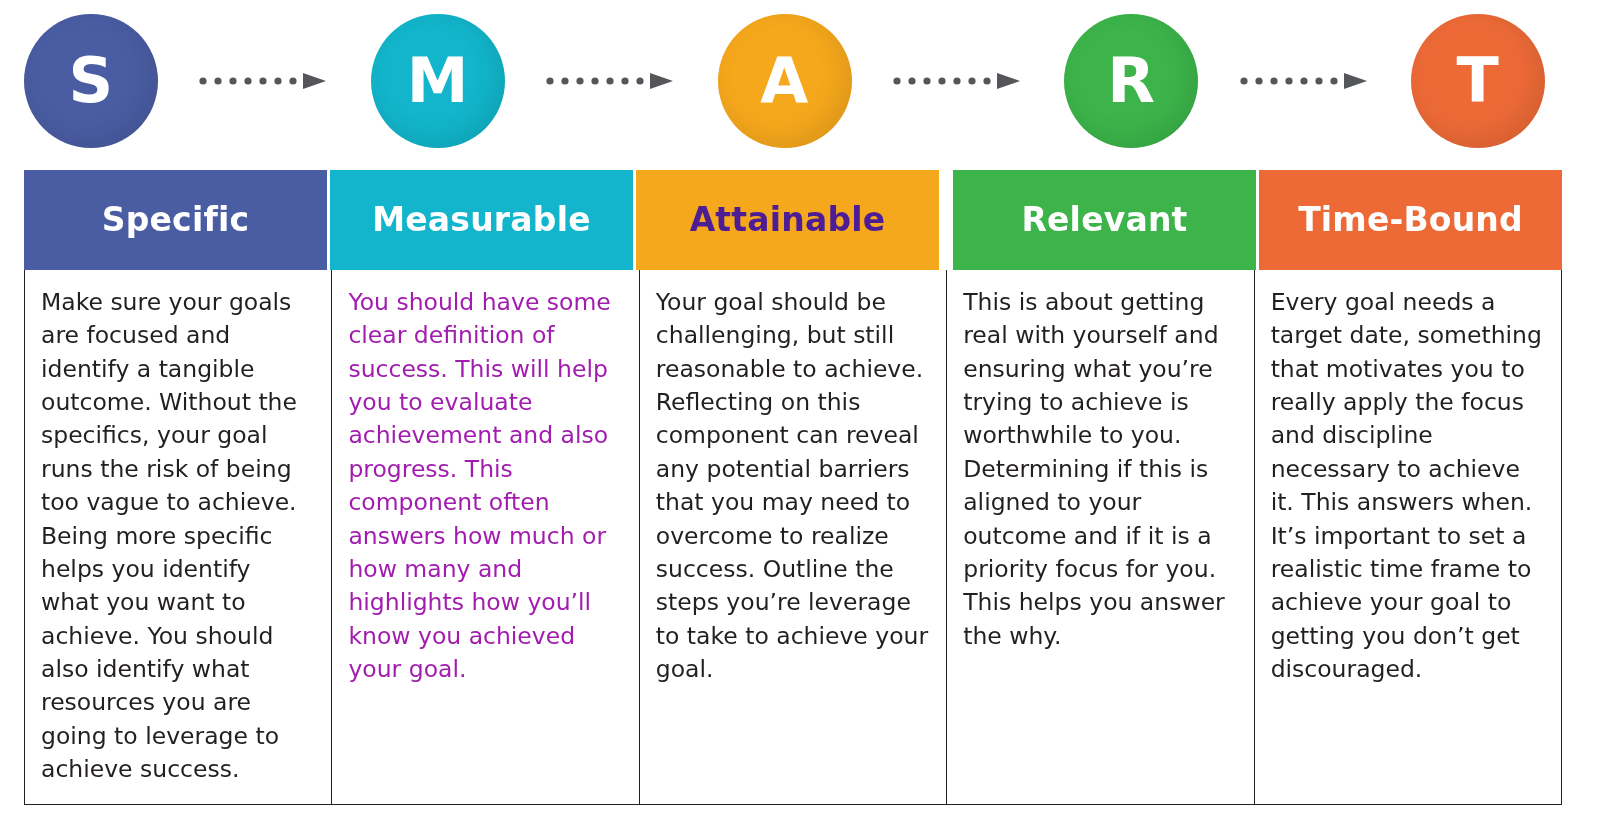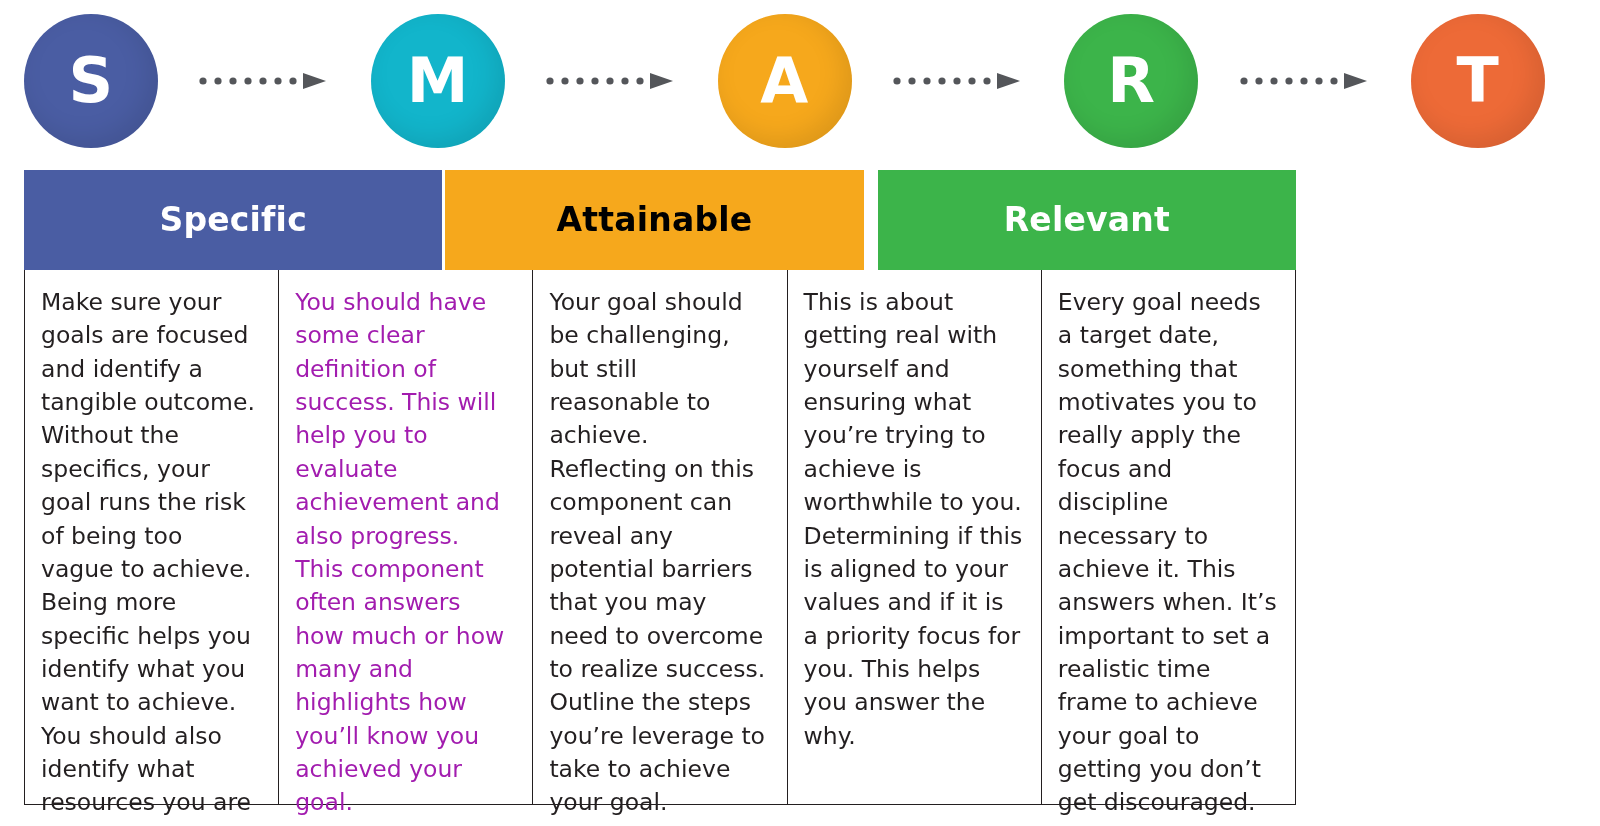--- a/index.html
+++ b/index.html
@@ -62,21 +62,21 @@
     justify-content: center;
     min-width: 60px;
   }
   .flow-arrow svg { display: block; }
 
   
   .smart-table {
     position: absolute;
     left: 24px;
     top: 170px;
-    width: 1272px;
+    width: 1538px;
   }
 
   .header-row {
     display: flex;
     width: 100%;
     height: 100px;
   }
   .header-cell {
     flex: 1 1 0;
     display: flex;
@@ -212,40 +212,46 @@
     </div>
 
   </div>
 
   <div class="smart-table">
 
     <div class="header-row">
       <div class="header-cell" style="background: rgb(74, 93, 163);">
         <span class="header-label" style="color: rgb(255, 255, 255);">Specific</span>
       </div>
+      <div class="header-cell" style="background: rgb(18, 181, 203);">
+        <span class="header-label" style="color: rgb(255, 255, 255);">Measurable</span>
+      </div>
       <div class="header-cell" style="background: rgb(246, 168, 28);">
-        <span class="header-label" style="color: #000000;">Attainable</span>
+        <span class="header-label" style="color: #4c1d95;">Attainable</span>
       </div>
       <div class="header-cell" style="background: rgb(60, 180, 74); margin-left: 11px;">
         <span class="header-label" style="color: rgb(255, 255, 255);">Relevant</span>
       </div>
+      <div class="header-cell" style="background: rgb(237, 106, 55);">
+        <span class="header-label" style="color: rgb(255, 255, 255);">Time-Bound</span>
+      </div>
     </div>
 
     <div class="body-row">
       <div class="body-cell">
         <div class="body-text" style="color: rgb(35, 31, 32);">Make sure your goals are focused and identify a tangible outcome. Without the specifics, your goal runs the risk of being too vague to achieve. Being more specific helps you identify what you want to achieve. You should also identify what resources you are going to leverage to achieve success.</div>
       </div>
       <div class="body-cell">
         <div class="body-text" style="color: #a21caf;">You should have some clear definition of success. This will help you to evaluate achievement and also progress. This component often answers how much or how many and highlights how you’ll know you achieved your goal.</div>
       </div>
       <div class="body-cell">
         <div class="body-text" style="color: rgb(35, 31, 32);">Your goal should be challenging, but still reasonable to achieve. Reflecting on this component can reveal any potential barriers that you may need to overcome to realize success. Outline the steps you’re leverage to take to achieve your goal.</div>
       </div>
       <div class="body-cell">
-        <div class="body-text" style="color: rgb(35, 31, 32);">This is about getting real with yourself and ensuring what you’re trying to achieve is worthwhile to you. Determining if this is aligned to your values and if it is a priority focus for you. This helps you answer the why.</div>
+        <div class="body-text" style="color: rgb(35, 31, 32);">This is about getting real with yourself and ensuring what you’re trying to achieve is worthwhile to you. Determining if this is aligned to your outcome and if it is a priority focus for you. This helps you answer the why.</div>
       </div>
       <div class="body-cell">
         <div class="body-text" style="color: rgb(35, 31, 32);">Every goal needs a target date, something that motivates you to really apply the focus and discipline necessary to achieve it. This answers when. It’s important to set a realistic time frame to achieve your goal to getting you don’t get discouraged.</div>
       </div>
     </div>
 
   </div>
 
 </div>
 

